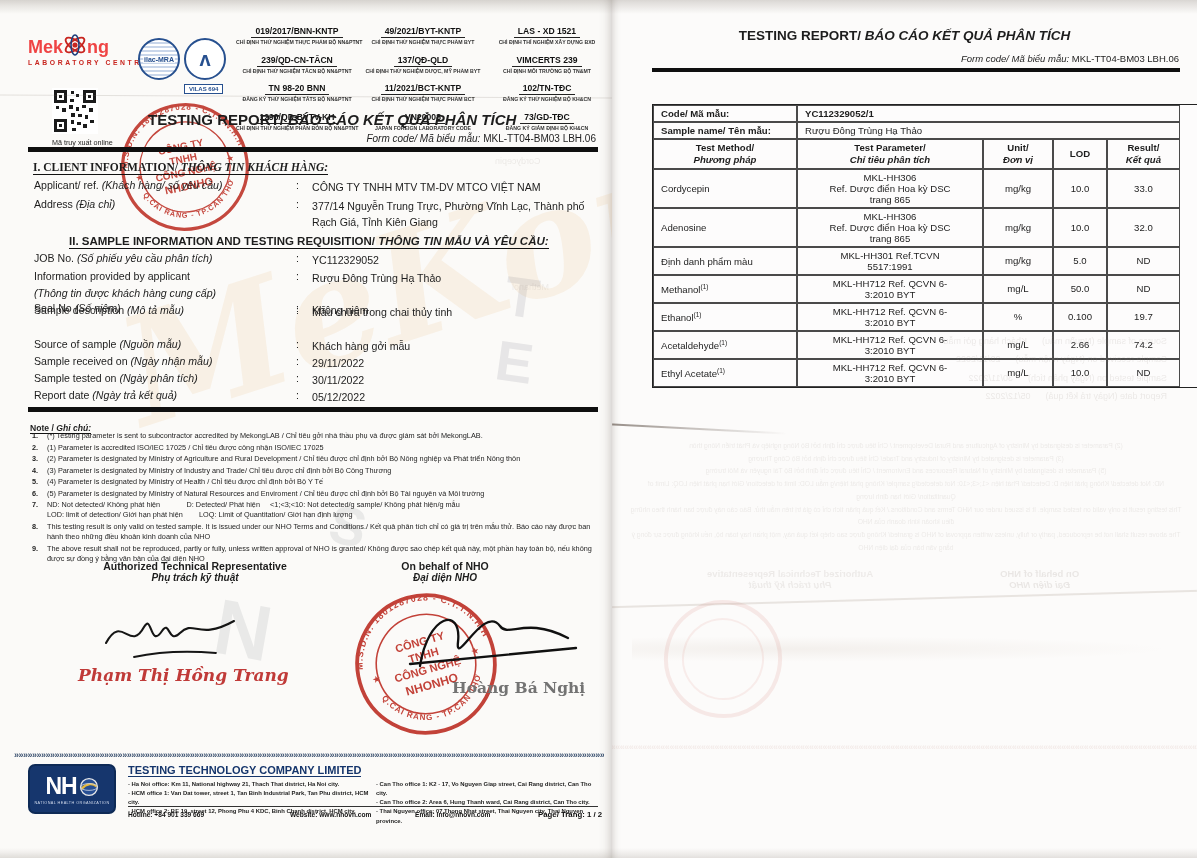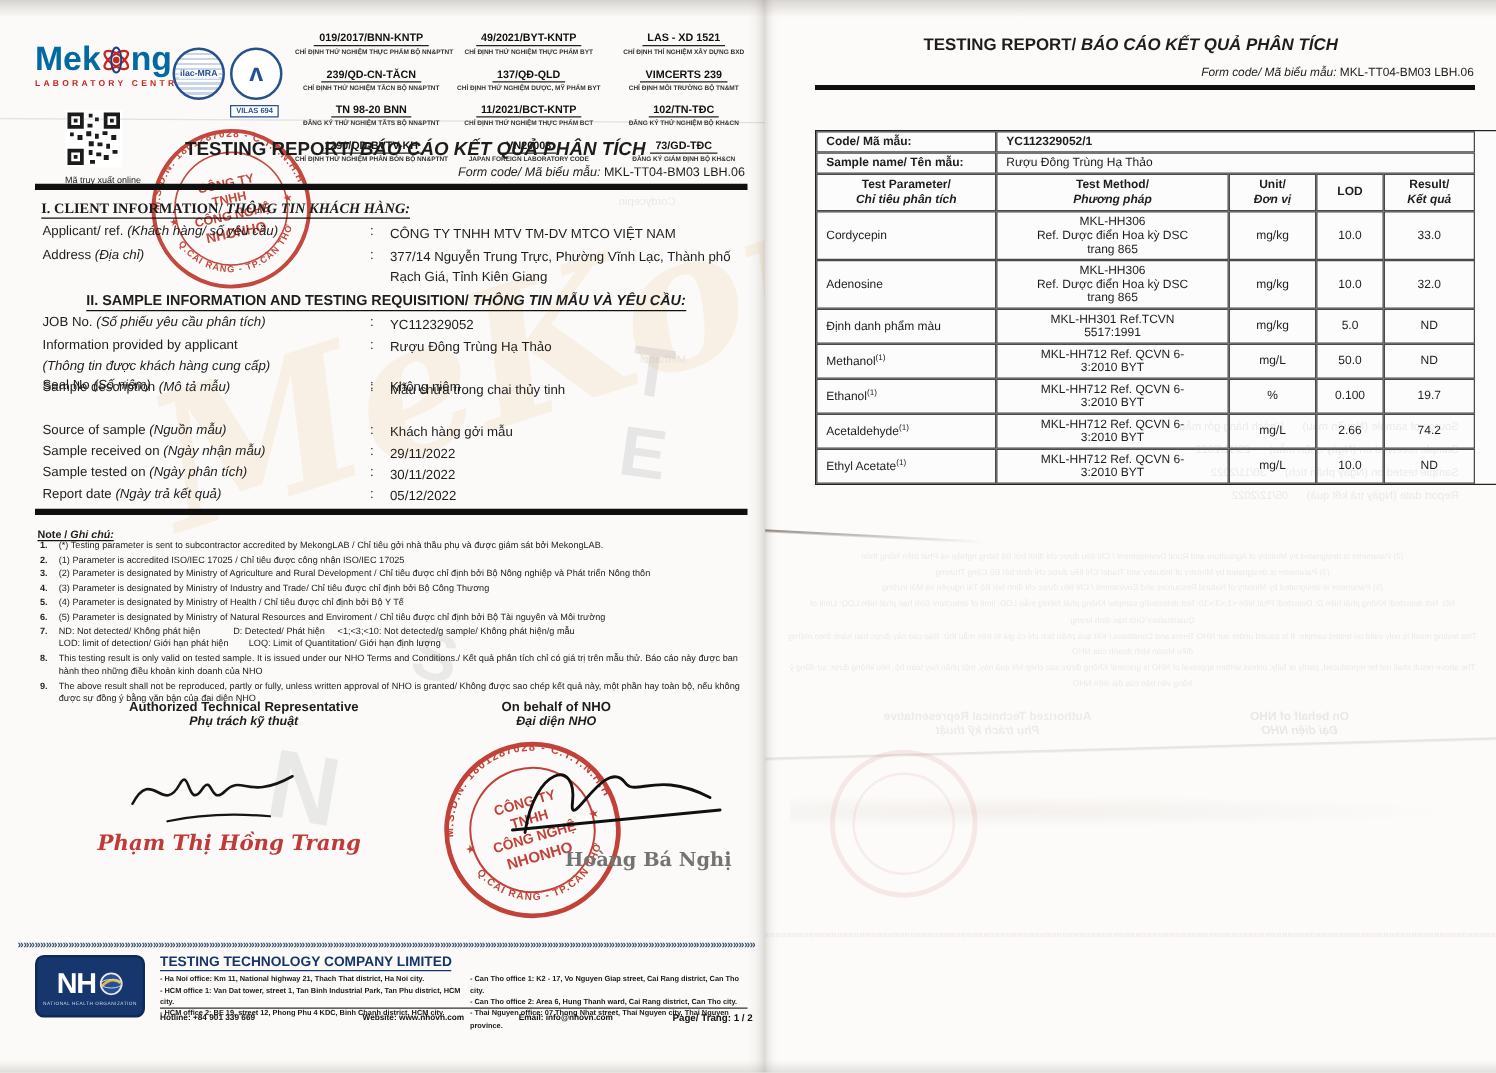--- a/index.html
+++ b/index.html
@@ -7,21 +7,21 @@
   body { font-family:"Liberation Sans", sans-serif; background:#d9d6d1; position:relative; overflow:hidden; color:#1d1d1d; }
   .page { position:absolute; top:0; height:858px; background:#fbfaf8; }
   #page-left  { left:0;   width:612px; box-shadow: inset -8px 0 14px -10px rgba(70,60,50,.45); }
   #page-right { left:612px; width:585px; background:#fcfbfa; box-shadow: inset 7px 0 10px -8px rgba(70,60,50,.35); }
   .edge-top { position:absolute; left:0; top:0; width:100%; height:14px; background:linear-gradient(180deg, rgba(120,110,100,.25), rgba(120,110,100,0)); pointer-events:none; }
   .edge-bot { position:absolute; left:0; bottom:0; width:100%; height:10px; background:linear-gradient(0deg, rgba(120,110,100,.18), rgba(120,110,100,0)); pointer-events:none; }
 
   .abs { position:absolute; }
 
   
-  .mek-word { font-size:27px; font-weight:bold; color:#0369a1; letter-spacing:0; display:flex; align-items:center; }
+  .mek-word { font-size:18px; font-weight:bold; color:#ef4444; letter-spacing:0; display:flex; align-items:flex-end; }
   .mek-sub { font-size:6.8px; font-weight:bold; color:#c8251f; letter-spacing:2.6px; margin-top:1px; }
   .badge { border-radius:50%; border:2px solid #27508f; position:absolute; display:flex; align-items:center; justify-content:center; }
   .ilac { width:42px; height:42px; background:repeating-linear-gradient(0deg,#fff 0 2px,#c9d6ea 2px 4px); }
   .ilac span { font-size:7px; font-weight:bold; color:#27508f; background:rgba(255,255,255,.8); padding:0 1px; }
   .vilas { width:42px; height:42px; background:#fff; }
   .vilas span { font-size:20px; font-weight:bold; color:#27508f; }
   .vilas-box { border:1px solid #27508f; font-size:6px; font-weight:bold; color:#27508f; padding:1px 4px; background:#fff; }
   .acc-col { position:absolute; width:122px; }
   .acc-entry { text-align:center; margin-bottom:3.5px; }
   .acc-code { font-size:8.6px; font-weight:bold; color:#111; border-bottom:1px solid #222; display:inline-block; padding:0 4px 1px 4px; white-space:nowrap; }
@@ -398,26 +398,26 @@
         <span>YC112329052/1</span>
       </div>
     <div class="cell-left" style="font-weight:bold;">
         <span>Sample name/ Tên mẫu:</span>
       </div>
     <div class="span4 cell-left">
         <span>Rượu Đông Trùng Hạ Thảo</span>
       </div>
 
     <div class="hdr-cell">
+        <span class="th-en">Test Method/</span>
+        <span class="th-vi">Phương pháp</span>
+      </div>
+    <div class="hdr-cell">
         <span class="th-en">Test Parameter/</span>
         <span class="th-vi">Chỉ tiêu phân tích</span>
-      </div>
-    <div class="hdr-cell">
-        <span class="th-en">Test Method/</span>
-        <span class="th-vi">Phương pháp</span>
       </div>
     <div class="hdr-cell">
         <span class="th-en">Unit/</span>
         <span class="th-vi">Đơn vị</span>
       </div>
     <div class="hdr-cell">
         <span class="th-en">LOD</span>
       </div>
     <div class="hdr-cell">
         <span class="th-en">Result/</span>

